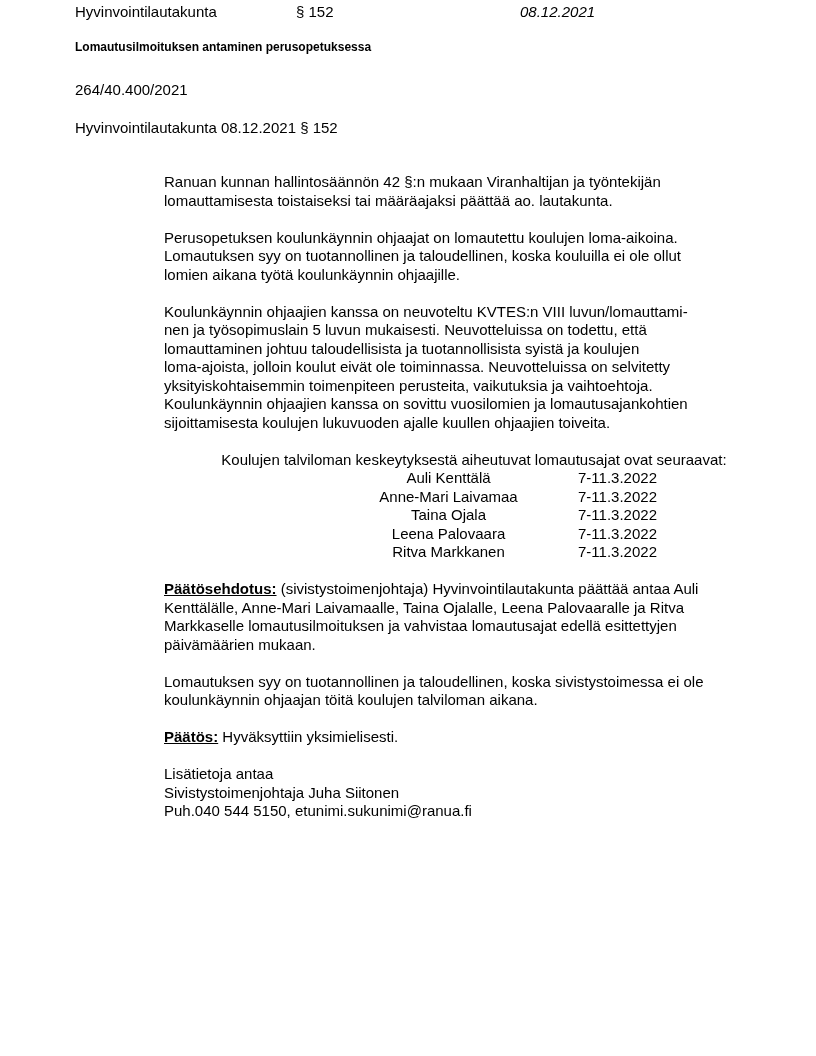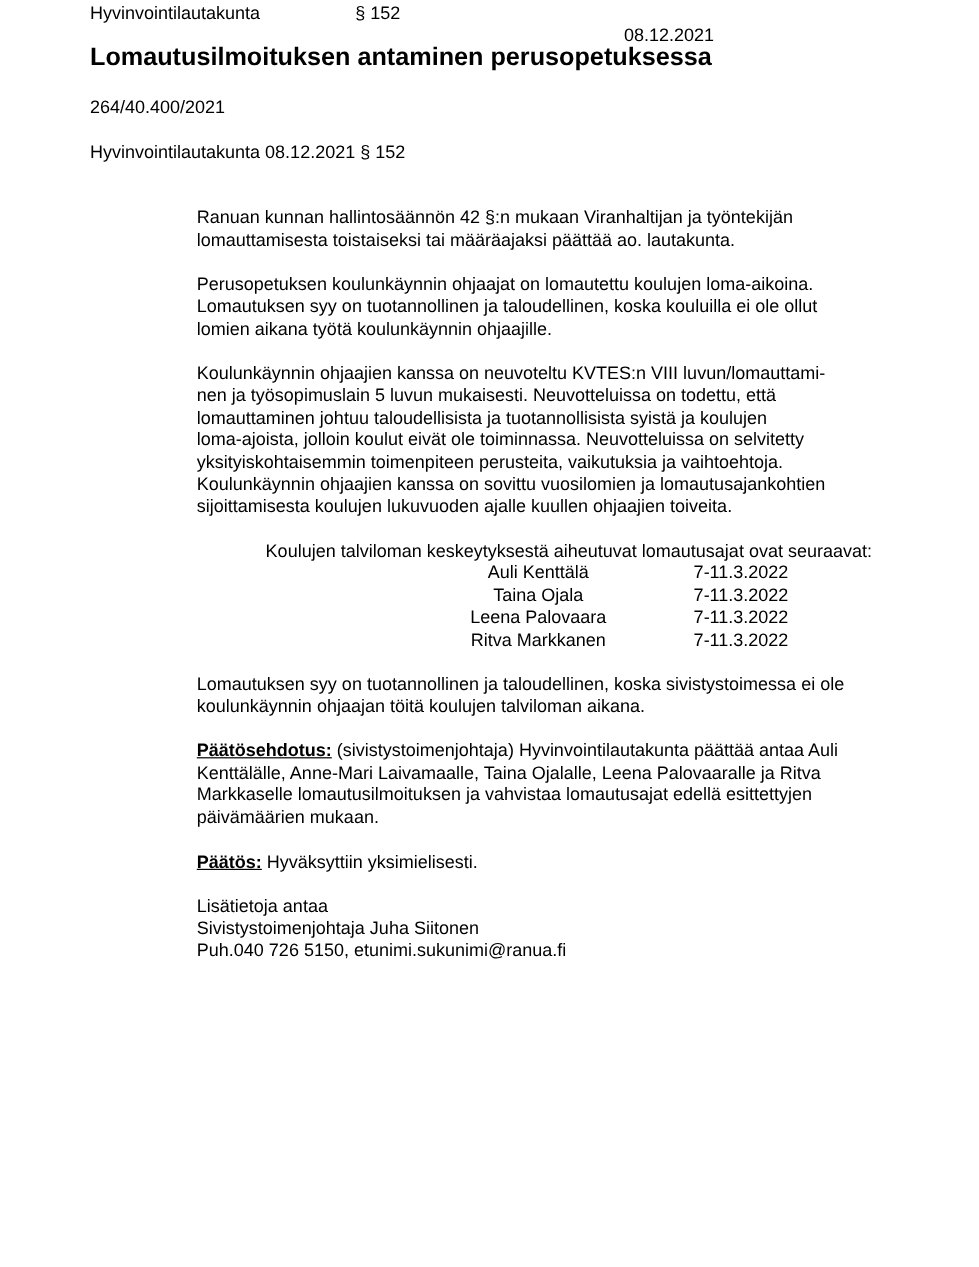--- a/index.html
+++ b/index.html
@@ -18,25 +18,25 @@
     line-height: 18.5px;
     overflow: hidden;
   }
   .header-row {
     position: relative;
     height: 18px;
     padding-top: 4px;
   }
   .header-committee { position: absolute; left: 75px;  top: 3px; }
   .header-section   { position: absolute; left: 296px; top: 3px; }
-  .header-date      { position: absolute; left: 520px; top: 21px; }
+  .header-date      { position: absolute; left: 520px; top: 3px; font-style: italic; }
 
   .doc-title {
     margin: 15px 12px 0 75px;
-    font-size: 21px;
+    font-size: 12px;
     font-weight: bold;
     line-height: 21px;
   }
   .case-number {
     margin: 23px 0 0 75px;
   }
   .meeting-ref {
     margin: 19px 0 0 75px;
   }
   .body-block {
@@ -100,34 +100,35 @@
 nen ja työsopimuslain 5 luvun mukaisesti. Neuvotteluissa on todettu, että
 lomauttaminen johtuu taloudellisista ja tuotannollisista syistä ja koulujen
 loma-ajoista, jolloin koulut eivät ole toiminnassa. Neuvotteluissa on selvitetty
 yksityiskohtaisemmin toimenpiteen perusteita, vaikutuksia ja vaihtoehtoja.
 Koulunkäynnin ohjaajien kanssa on sovittu vuosilomien ja lomautusajankohtien
 sijoittamisesta koulujen lukuvuoden ajalle kuullen ohjaajien toiveita.</p>
 
     <div class="layoff-list">
       <div>Koulujen talviloman keskeytyksestä aiheutuvat lomautusajat ovat seuraavat:</div>
       <div class="layoff-row"><span class="layoff-name">Auli Kenttälä</span><span>7-11.3.2022</span></div>
+      <div class="layoff-row"><span class="layoff-name">Anne-Mari Laivamaa</span><span>7-11.3.2022</span></div>
       <div class="layoff-row"><span class="layoff-name">Taina Ojala</span><span>7-11.3.2022</span></div>
       <div class="layoff-row"><span class="layoff-name">Leena Palovaara</span><span>7-11.3.2022</span></div>
       <div class="layoff-row"><span class="layoff-name">Ritva Markkanen</span><span>7-11.3.2022</span></div>
     </div>
-
-    <p class="para">Lomautuksen syy on tuotannollinen ja taloudellinen, koska sivistystoimessa ei ole
-koulunkäynnin ohjaajan töitä koulujen talviloman aikana.</p>
 
     <p class="para"><span class="label-emph">Päätösehdotus:</span><span> (sivistystoimenjohtaja) Hyvinvointilautakunta päättää antaa Auli
 Kenttälälle, Anne-Mari Laivamaalle, Taina Ojalalle, Leena Palovaaralle ja Ritva
 Markkaselle lomautusilmoituksen ja vahvistaa lomautusajat edellä esittettyjen
 päivämäärien mukaan.</span></p>
 
+    <p class="para">Lomautuksen syy on tuotannollinen ja taloudellinen, koska sivistystoimessa ei ole
+koulunkäynnin ohjaajan töitä koulujen talviloman aikana.</p>
+
     <p class="decision-line"><span class="label-emph">Päätös:</span><span> Hyväksyttiin yksimielisesti.</span></p>
 
     <p class="contact-block">Lisätietoja antaa
 Sivistystoimenjohtaja Juha Siitonen
-Puh.040 726 5150, etunimi.sukunimi@ranua.fi</p>
+Puh.040 544 5150, etunimi.sukunimi@ranua.fi</p>
 
   </div>
 
 </div>
 
 </body></html>

